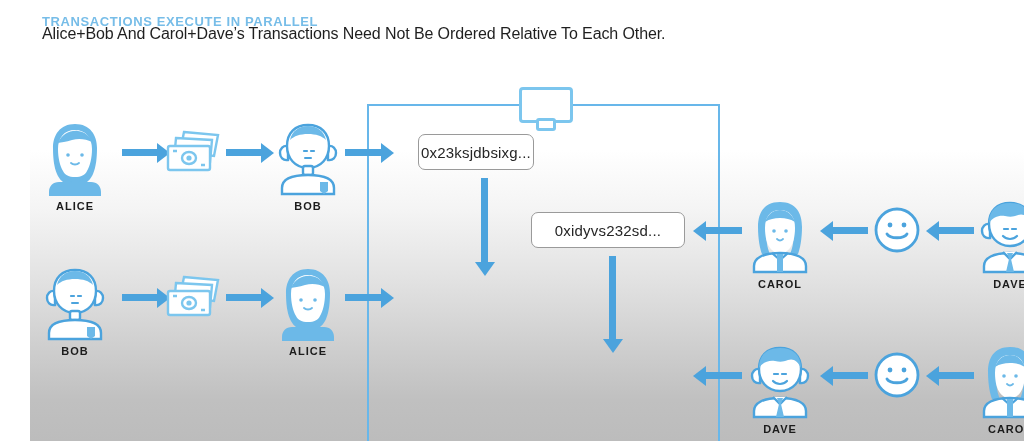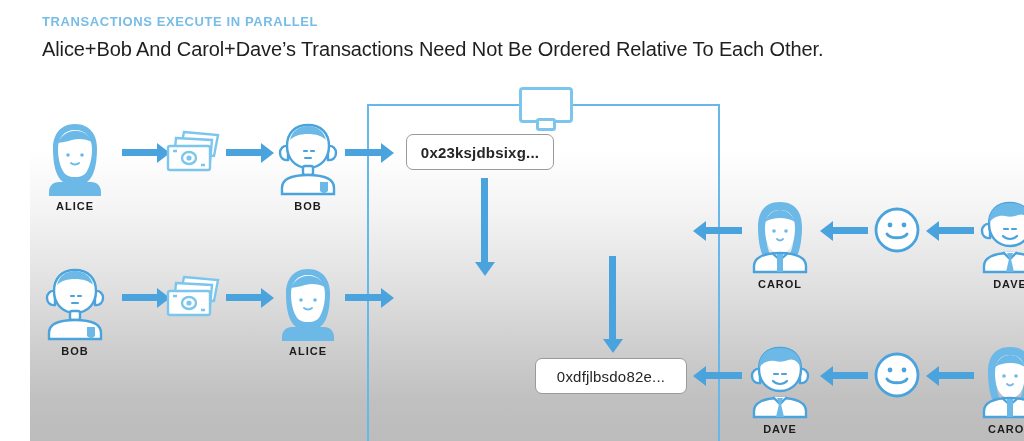--- a/index.html
+++ b/index.html
@@ -18,22 +18,22 @@
     margin-left:30px;
   }
 
   
   .kicker{
     position:absolute;left:12px;top:14px;
     font-size:13px;font-weight:bold;letter-spacing:.6px;
     color:#77bde8;
   }
   .headline{
-    position:absolute;left:12px;top:38px;
-    font-size:20px;font-weight:400;color:#1f1f1f;
+    position:absolute;left:12px;top:25px;
+    font-size:16px;font-weight:400;color:#1f1f1f;
     letter-spacing:-.1px;white-space:nowrap;
   }
 
   
   .panel{
     position:absolute;left:337px;top:104px;
     width:353px;height:337px;
     border:2px solid #68b7ea;border-bottom:none;
     box-sizing:border-box;
   }
@@ -53,21 +53,21 @@
   
   .tx{
     position:absolute;
     border:1px solid #9a9a9a;border-radius:7px;
     background:#ffffff;
     font-size:15px;color:#262626;
     display:flex;align-items:center;justify-content:center;
     box-sizing:border-box;
     letter-spacing:.2px;
   }
-  #tx1{left:376px;top:134px;width:148px;height:36px;font-weight:bold;}
+  #tx1{left:388px;top:134px;width:116px;height:36px;}
   #tx2{left:501px;top:212px;width:154px;height:36px;}
   #tx3{left:378px;top:283px;width:146px;height:36px;}
   #tx4{left:505px;top:358px;width:152px;height:36px;}
 
   
   .arr{position:absolute;}
   .arr .shaft{position:absolute;background:#4ba3dd;}
   .arr .head{position:absolute;width:0;height:0;}
 
   
@@ -107,21 +107,21 @@
   <div class="headline">Alice+Bob And Carol+Dave’s Transactions Need Not Be Ordered Relative To Each Other.</div>
 
   <div class="panel"></div>
 
   <div class="monitor">
     <div class="screen"></div>
     <div class="neck"></div>
   </div>
 
   <div class="tx" id="tx1">0x23ksjdbsixg...</div>
-  <div class="tx" id="tx4">0xdfjlbsdo82e...</div>
+  <div class="tx" id="tx2">0xidyvs232sd...</div>
 
   <div class="arr arr-d" style="left:445px;top:178px;width:19px;height:98px;">
     <div class="shaft" style="height:86px;"></div>
     <div class="head" style="top:84px;"></div>
   </div>
   <div class="arr arr-d" style="left:573px;top:256px;width:19px;height:97px;">
     <div class="shaft" style="height:85px;"></div>
     <div class="head" style="top:83px;"></div>
   </div>
 

